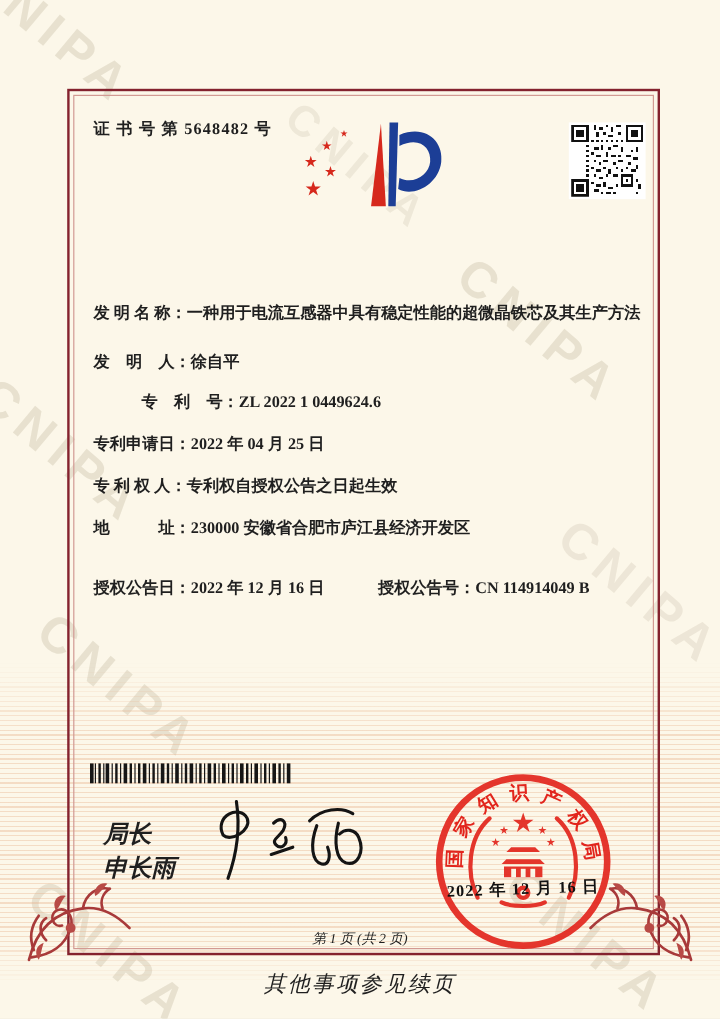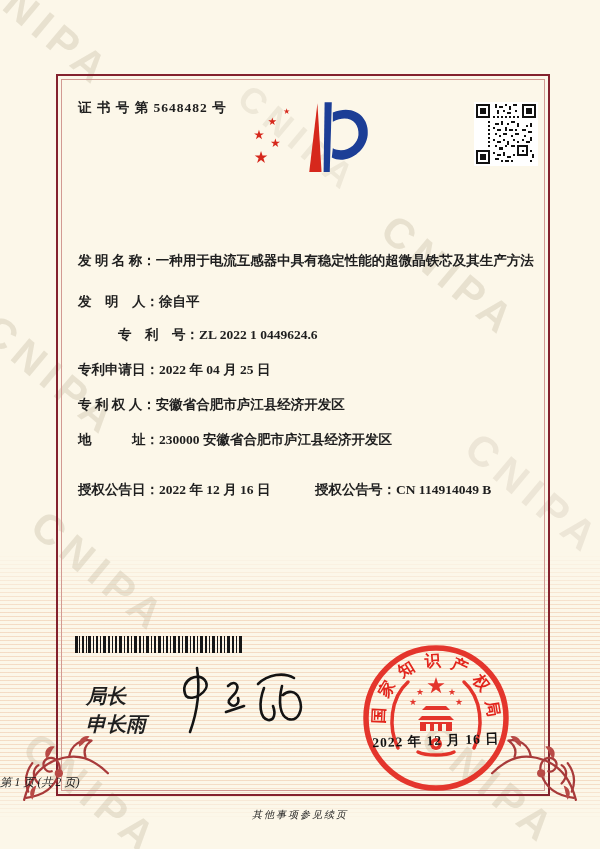--- a/index.html
+++ b/index.html
@@ -71,22 +71,22 @@
   .barcode{position:absolute;left:75px;top:636px;width:168px;height:17px;}
   .signer{position:absolute;left:86px;top:682px;font-size:20px;font-weight:bold;font-style:italic;line-height:28px;}
   .signature{position:absolute;left:166px;top:664px;width:156px;height:76px;}
   .seal{position:absolute;left:360px;top:642px;width:152px;height:152px;}
   .seal svg{position:absolute;left:0;top:0;width:152px;height:152px;}
   .seal-date{
     position:absolute;left:-10px;top:90px;width:172px;text-align:center;
     font-size:13.5px;font-weight:bold;color:#111;letter-spacing:1px;transform:rotate(-2deg);
     font-family:"Liberation Serif","DejaVu Serif",serif;
   }
-  .page-indicator{position:absolute;left:0;right:0;top:775px;text-align:left;font-size:11.5px;font-style:italic;}
-  .footer-note{position:absolute;left:0;right:0;top:808px;text-align:center;font-size:10px;font-style:italic;letter-spacing:2px;}
+  .page-indicator{position:absolute;left:0;right:0;top:775px;text-align:center;font-size:11.5px;font-style:italic;}
+  .footer-note{position:absolute;left:0;right:0;top:808px;text-align:center;font-size:18px;font-style:italic;letter-spacing:2px;}
 </style>
 </head>
 <body>
 
 <div class="page">
 
   <div class="wm wm1">CNIPA</div>
   <div class="wm wm2">CNIPA</div>
   <div class="wm wm3">CNIPA</div>
   <div class="wm wm4">CNIPA</div>
@@ -243,21 +243,21 @@
     <div class="field-row fr1">
       <span class="field-label">发　明　人：</span><span class="field-value">徐自平</span>
     </div>
     <div class="field-row fr2">
       <span class="field-label">专　利　号：</span><span class="field-value">ZL 2022 1 0449624.6</span>
     </div>
     <div class="field-row fr3">
       <span class="field-label">专利申请日：</span><span class="field-value">2022 年 04 月 25 日</span>
     </div>
     <div class="field-row fr4">
-      <span class="field-label">专 利 权 人：</span><span class="field-value">安徽省合肥市庐江县经济开发区</span>
+      <span class="field-label">专 利 权 人：</span><span class="field-value">专利权自授权公告之日起生效</span>
     </div>
     <div class="field-row fr5">
       <span class="field-label">地　　　址：</span><span class="field-value">230000 安徽省合肥市庐江县经济开发区</span>
     </div>
     <div class="field-row fr6">
       <span class="field-label">授权公告日：</span><span class="field-value">2022 年 12 月 16 日</span>
       <span class="pair2">
         <span class="field-label">授权公告号：</span><span class="field-value">CN 114914049 B</span>
       </span>
     </div>

